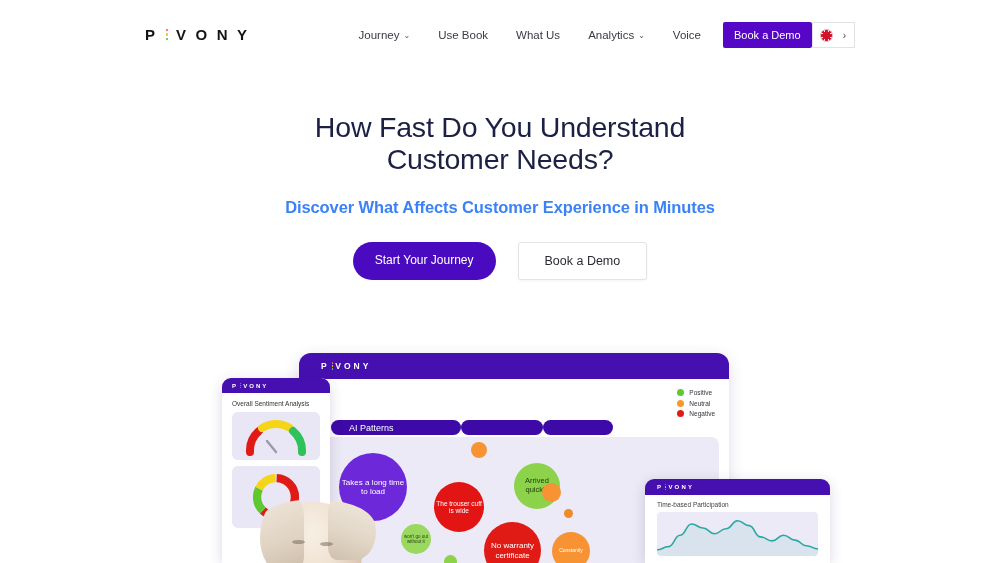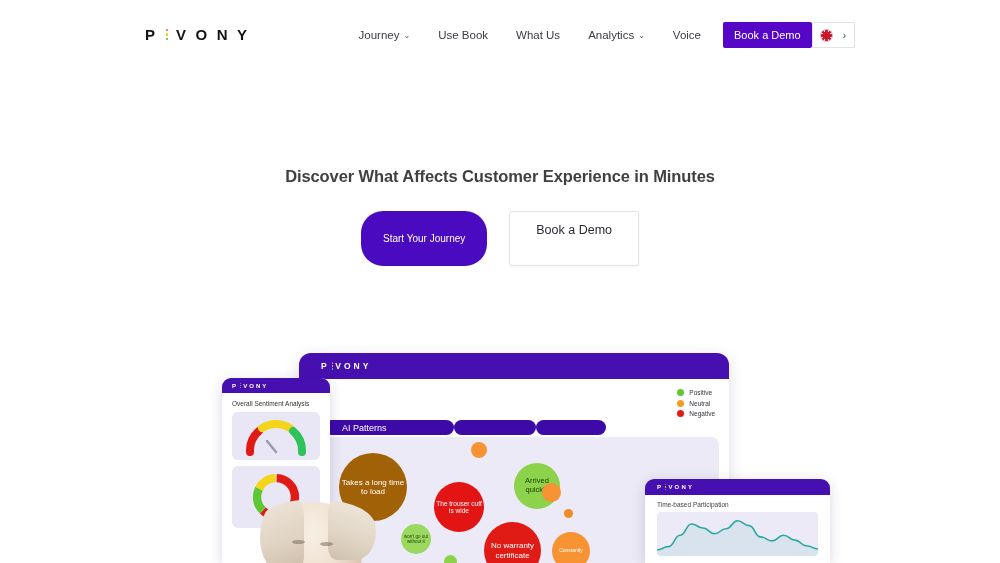--- a/index.html
+++ b/index.html
@@ -58,31 +58,31 @@
   }
   .lang-caret { font-size: 10px; color: #444; }
 
   
   .hero { position: absolute; top: 112px; left: 0; width: 1000px; text-align: center; }
   h1 {
     font-size: 28.5px; line-height: 31.5px; color: #1c2045; font-weight: 400;
     letter-spacing: -0.2px;
   }
   .sub {
-    margin-top: 23px; font-size: 16.5px; font-weight: 700; color: #404040;
+    margin-top: 23px; font-size: 16.5px; font-weight: 700; color: #3b82f6;
     letter-spacing: -0.1px;
   }
   .desc {
     margin-top: 18px; font-size: 11.5px; line-height: 19px; color: #a7a7b4;
     max-width: 400px; margin-left: auto; margin-right: auto;
   }
   .cta { margin-top: 25px; display: flex; justify-content: center; gap: 22px; }
   .btn-primary {
-    background: #4a0bc0; color: #fff; font-size: 10px;
-    padding: 22px 22px; border-radius: 22px; cursor: pointer; white-space: nowrap;
+    background: #4a0bc0; color: #fff; font-size: 12px;
+    padding: 11px 22px; border-radius: 22px; cursor: pointer; white-space: nowrap;
   }
   .btn-secondary {
     background: #fff; color: #2a2a35; font-size: 12.5px; border: 1px solid #e3e3e8;
     padding: 11px 26px; border-radius: 3px; cursor: pointer; white-space: nowrap;
     box-shadow: 0 1px 3px rgba(0,0,0,.05);
   }
 
   
   .mock { position: absolute; left: 0; top: 345px; width: 1000px; height: 218px; }
 
@@ -104,21 +104,21 @@
   .mini-logo .dots i:nth-child(1){ background:#ff6b6b; }
   .mini-logo .dots i:nth-child(2){ background:#ffc400; }
   .mini-logo .dots i:nth-child(3){ background:#4ddc7a; }
 
   .win-main .body { position: relative; height: 184px; background:#fff; }
   .legend { position: absolute; right: 14px; top: 10px; }
   .legend-row { display: flex; align-items: center; gap: 5px; margin-bottom: 3.5px; }
   .legend-row b { width: 7px; height: 7px; border-radius: 50%; display: block; }
   .legend-row span { font-size: 6.5px; color: #33333c; }
 
-  .tabs { position: absolute; left: 25px; top: 41px; display: flex; }
+  .tabs { position: absolute; left: 32px; top: 41px; display: flex; }
   .tab {
     height: 15px; border-radius: 9px; background: #3d0aa8; display: flex;
     align-items: center; justify-content: center; color: #fff; font-size: 9px; cursor: pointer;
   }
   .tab.t1 { width: 130px; justify-content: flex-start; padding-left: 18px; }
   .tab.t2 { width: 82px; }
   .tab.t3 { width: 70px; }
 
   .bubbles {
     position: absolute; left: 22px; top: 58px; width: 398px; height: 126px;
@@ -223,21 +223,22 @@
       <div class="demo-btn">Book a Demo</div>
       <div class="lang">
         <span class="flag"></span>
         <span class="lang-caret">›</span>
       </div>
     </div>
   </div>
 
   <div class="hero">
     <h1>
-      <br>
+      <span>How Fast Do You Understand</span><br>
+      <span>Customer Needs?</span>
     </h1>
     <div class="sub">Discover What Affects Customer Experience in Minutes</div>
     <div class="cta">
       <div class="btn-primary">Start Your Journey</div>
       <div class="btn-secondary">Book a Demo</div>
     </div>
   </div>
 
   <div class="mock">
 
@@ -273,21 +274,21 @@
           </div>
         </div>
 
         <div class="tabs">
           <div class="tab t1">AI Patterns</div>
           <div class="tab t2"></div>
           <div class="tab t3"></div>
         </div>
 
         <div class="bubbles" id="bubble-chart">
-            <div class="bub" style="left: 18px; top: 16px; width: 68px; height: 68px; background: #a16207; font-size: 8px;">Takes a long time to load</div>
+            <div class="bub" style="left: 18px; top: 16px; width: 68px; height: 68px; background: #6d28d9; font-size: 8px;">Takes a long time to load</div>
             <div class="bub" style="left: 113px; top: 45px; width: 50px; height: 50px; background: rgb(227, 20, 20); font-size: 6.5px;">The trouser cuff is wide</div>
             <div class="bub" style="left: 193px; top: 26px; width: 46px; height: 46px; background: rgb(140, 210, 74); font-size: 7.5px; color: rgb(29, 59, 8);">Arrived quickly</div>
             <div class="bub" style="left: 80px; top: 87px; width: 30px; height: 30px; background: rgb(155, 216, 96); font-size: 4.5px; color: rgb(34, 64, 12);">won't go out without it</div>
             <div class="bub" style="left: 163px; top: 85px; width: 57px; height: 57px; background: rgb(224, 27, 22); font-size: 8px;">No warranty certificate</div>
             <div class="bub" style="left: 231px; top: 95px; width: 38px; height: 38px; background: rgb(247, 147, 51); font-size: 5px;">Constantly</div>
             <div class="bub" style="left: 150px; top: 5px; width: 16px; height: 16px; background: rgb(247, 147, 51); font-size: 4px;"></div>
             <div class="bub" style="left: 221px; top: 46px; width: 19px; height: 19px; background: rgb(247, 147, 51); font-size: 4px;"></div>
             <div class="bub" style="left: 123px; top: 118px; width: 13px; height: 13px; background: rgb(140, 210, 74); font-size: 4px;"></div>
             <div class="bub" style="left: 243px; top: 72px; width: 9px; height: 9px; background: rgb(240, 139, 42); font-size: 4px;"></div>
           </div>

